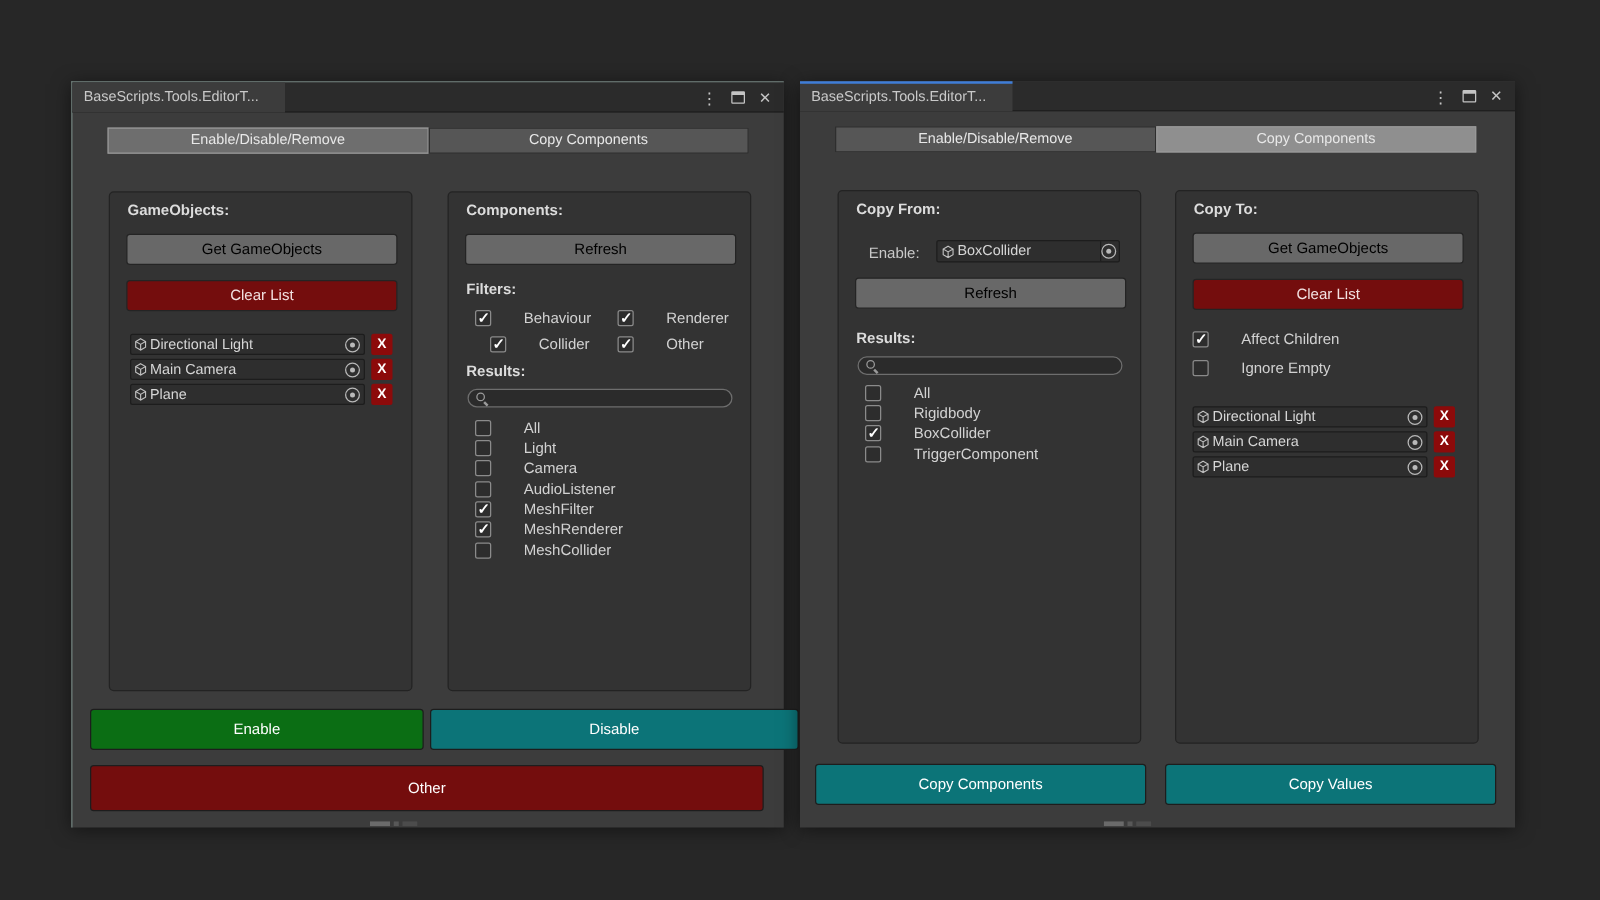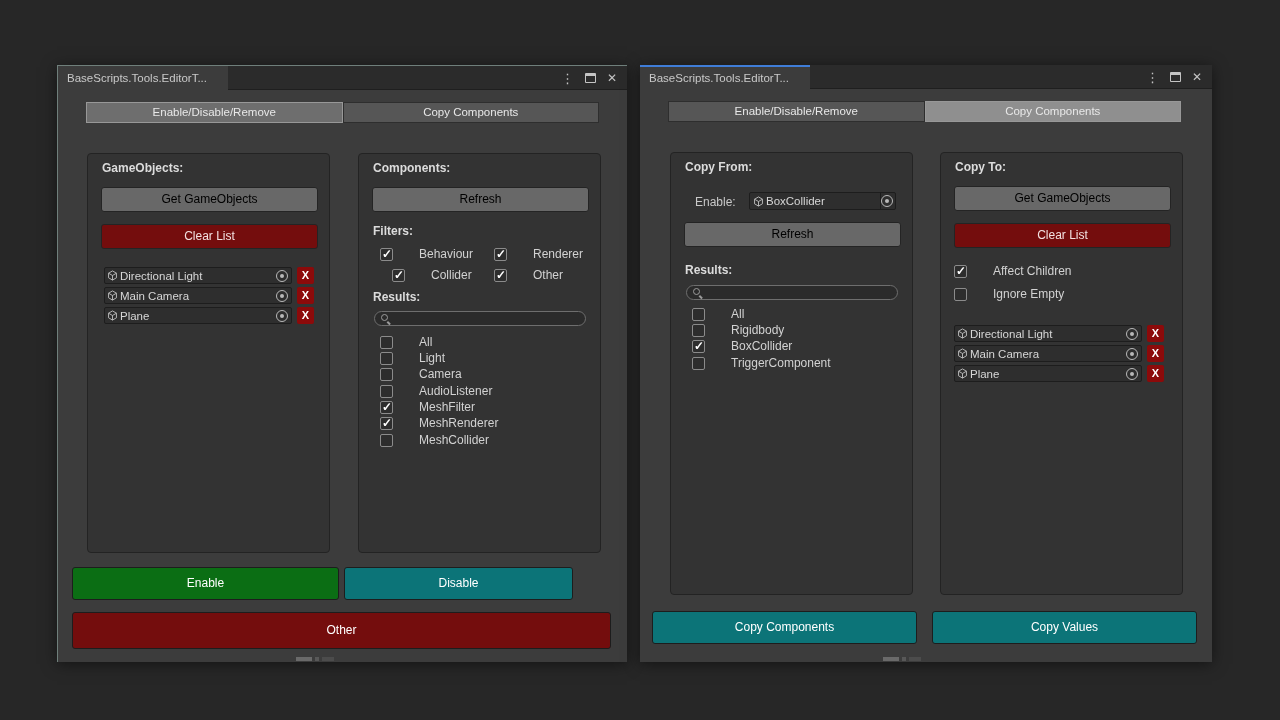--- a/index.html
+++ b/index.html
@@ -221,21 +221,21 @@
       <span class="checkbox" data-checked="true"></span>
       <span class="chk-label">MeshRenderer</span>
     </div>
     <div class="chk-row" style="left:21px; top:279px;">
       <span class="checkbox" data-checked="false"></span>
       <span class="chk-label">MeshCollider</span>
     </div>
   </div>
 
   <div class="big-btn green" style="left:14px; top:501px; width:267px;">Enable</div>
-  <div class="big-btn teal" style="left:286px; top:501px; width:229px;">Disable</div>
+  <div class="big-btn teal" style="left:286px; top:501px; width:295px;">Disable</div>
   <div class="big-btn red" style="left:14px; top:546px; width:539px;">Other</div>
 
   <div class="clip" style="left:238px;">
       <span class="c1"></span>
       <span class="c2"></span>
       <span class="c3"></span>
     </div>
 </div>
 
 <div class="window" id="win-right">

